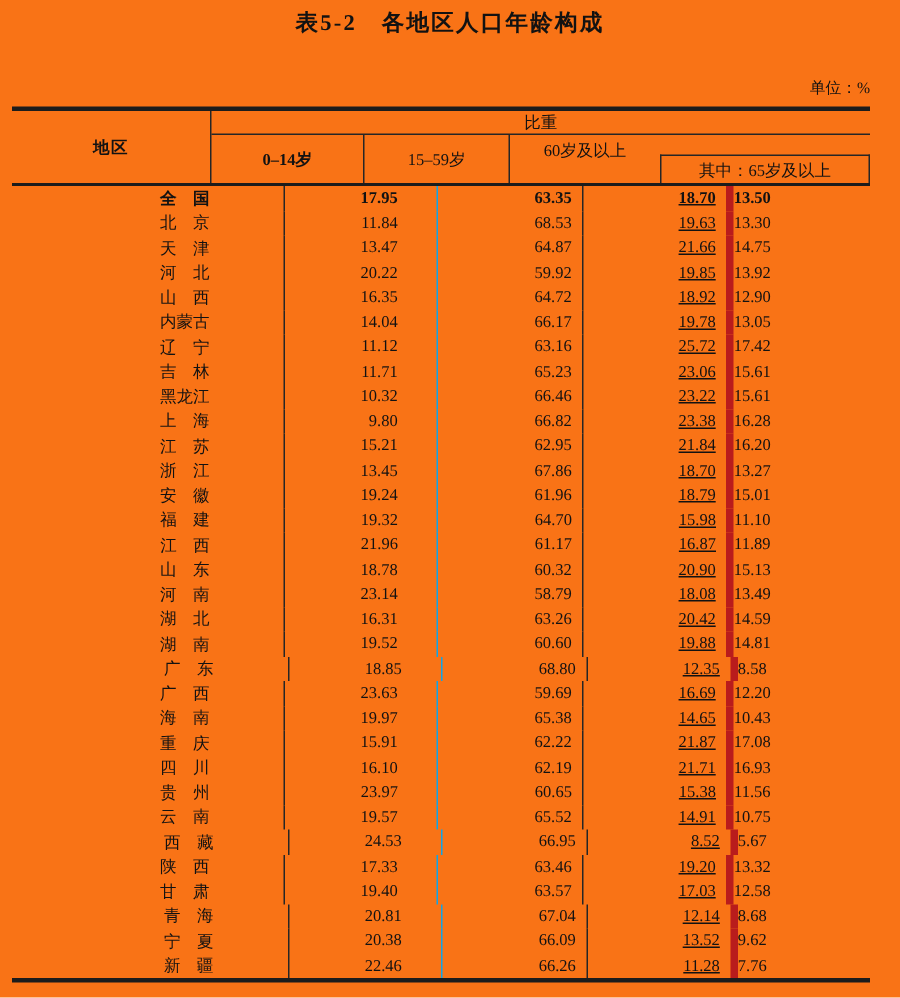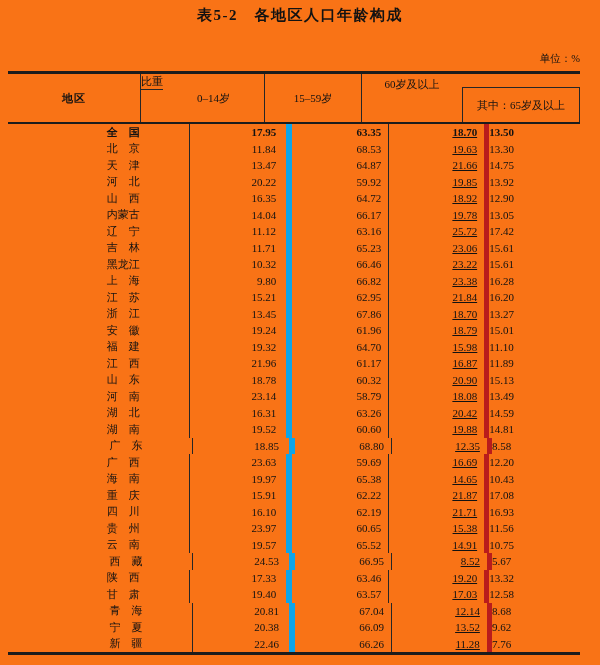--- a/index.html
+++ b/index.html
@@ -50,37 +50,37 @@
   .th-region {
     width: 133px;
     box-sizing: border-box;
     border-right: 1px solid #262626;
     display: flex;
     align-items: center;
     justify-content: center;
     letter-spacing: 1px;
     font-weight: bold;
   }
-  .th-data { flex: 1; display: flex; }
+  .th-data { flex: 1; display: flex; flex-direction: column; }
   .th-group {
     height: 16px;
     box-sizing: border-box;
     border-bottom: 1px solid #262626;
     display: flex;
     align-items: center;
     justify-content: center;
   }
   .th-sub { flex: 1; display: flex; }
   .th-c {
     box-sizing: border-box;
     display: flex;
     align-items: center;
     justify-content: center;
   }
-  .th-c1 { width: 102px; border-right: 1px solid #262626; }
+  .th-c1 { width: 102px; border-right: 1px solid #262626; font-weight: bold; }
   .th-c2 { width: 97px;  border-right: 1px solid #262626; }
   .th-c3 { width: 100px; align-items: flex-start; padding-top: 3px; }
   .th-c4 { flex: 1; position: relative; }
   .th-c4-box {
     position: absolute;
     left: 0; right: 0; top: 13px; bottom: 0;
     border: 1px solid #262626;
     border-bottom: none;
     display: flex;
     align-items: center;
@@ -94,21 +94,21 @@
     display: flex;
     align-items: center;
   }
   .cell-region {
     width: 133px;
     border-right: 1px solid #262626;
     justify-content: center;
   }
   .region-name { white-space: pre; }
   .cell-v { justify-content: flex-end; }
-  .v1 { width: 102px; border-right: 6px solid #0ea5e9; padding-right: 10px; }
+  .v1 { width: 102px; border-right: 1px solid #0ea5e9; padding-right: 26px; }
   .v2 { width: 97px;  border-right: 1px solid #262626; padding-right: 7px; }
   .v3 { width: 100px; border-right: 5px solid #b91c1c; padding-right: 7px; text-decoration: underline; }
   .v4 { flex: 1; padding-right: 17px; }
 </style>
 </head>
 <body>
 
 <div class="page">
 
   <div class="title">表5-2　各地区人口年龄构成</div>

